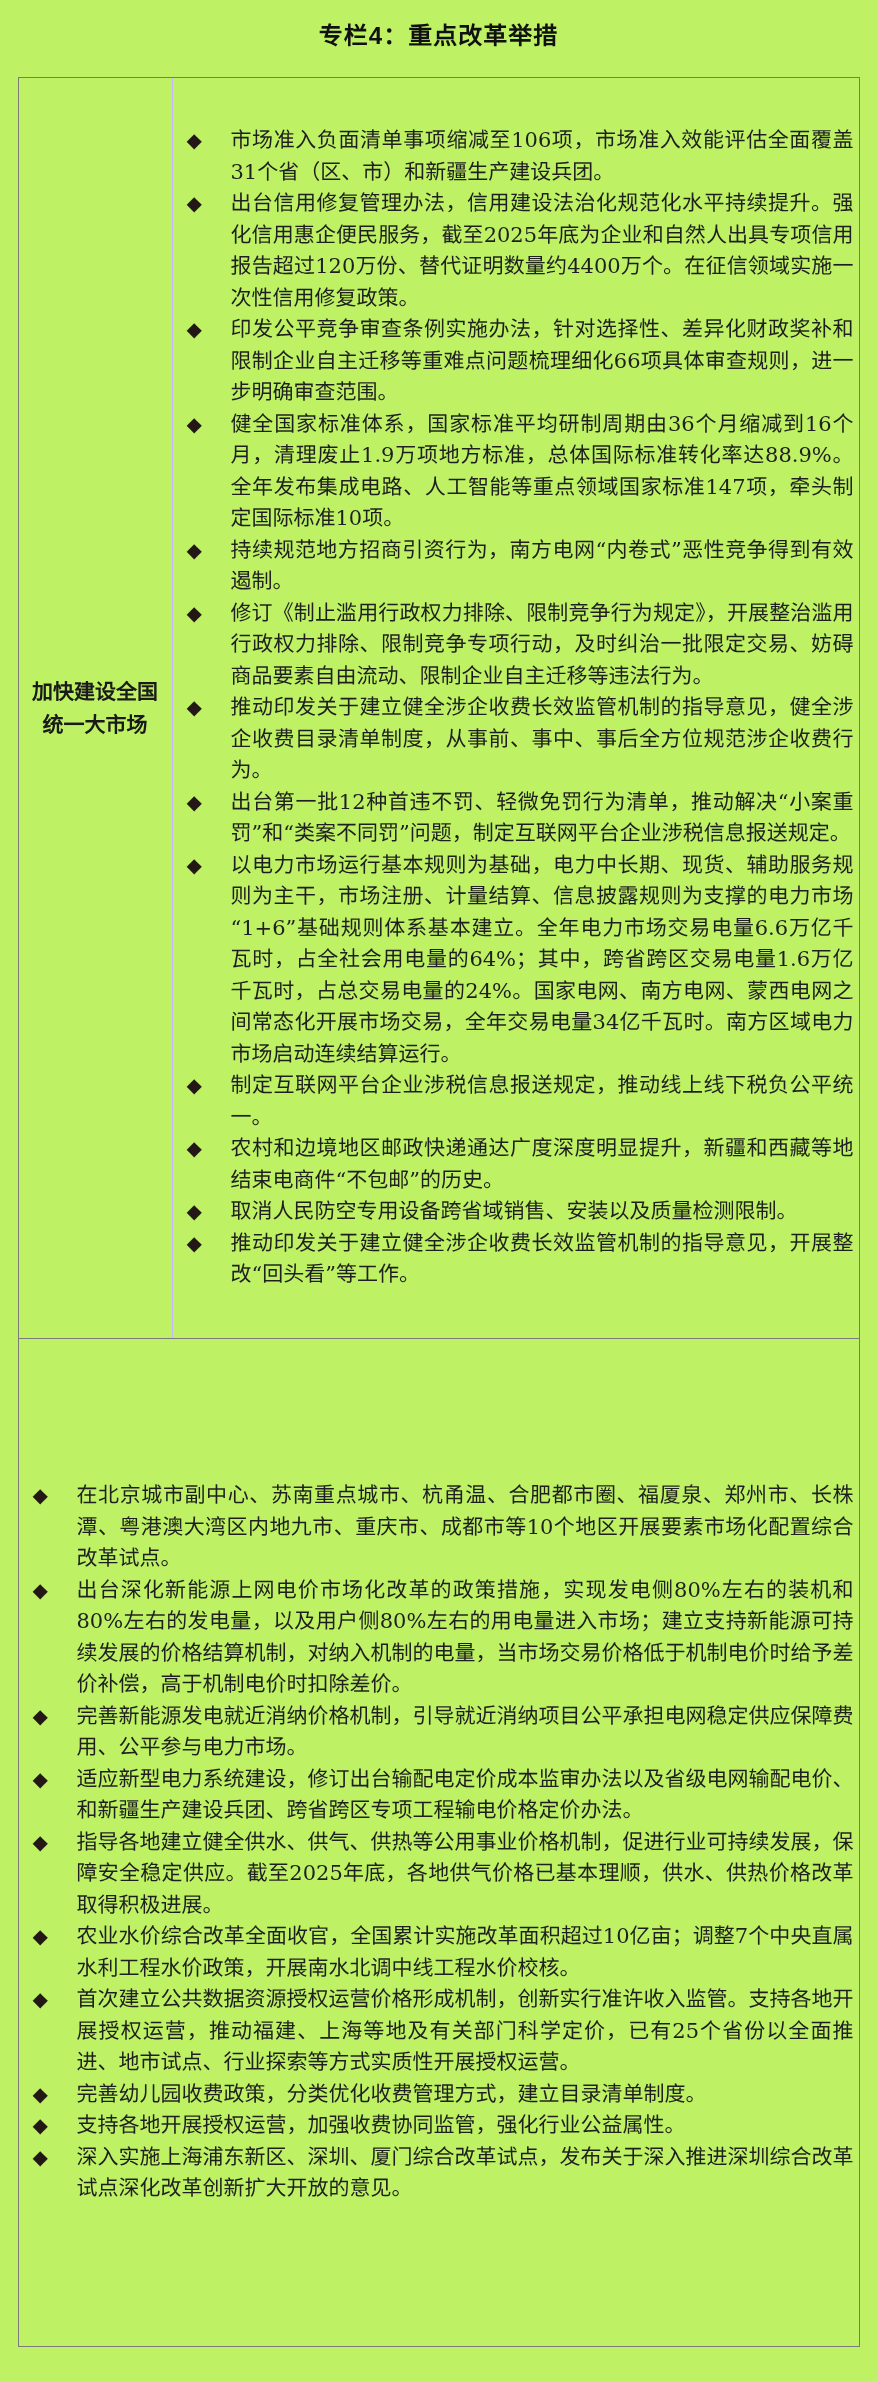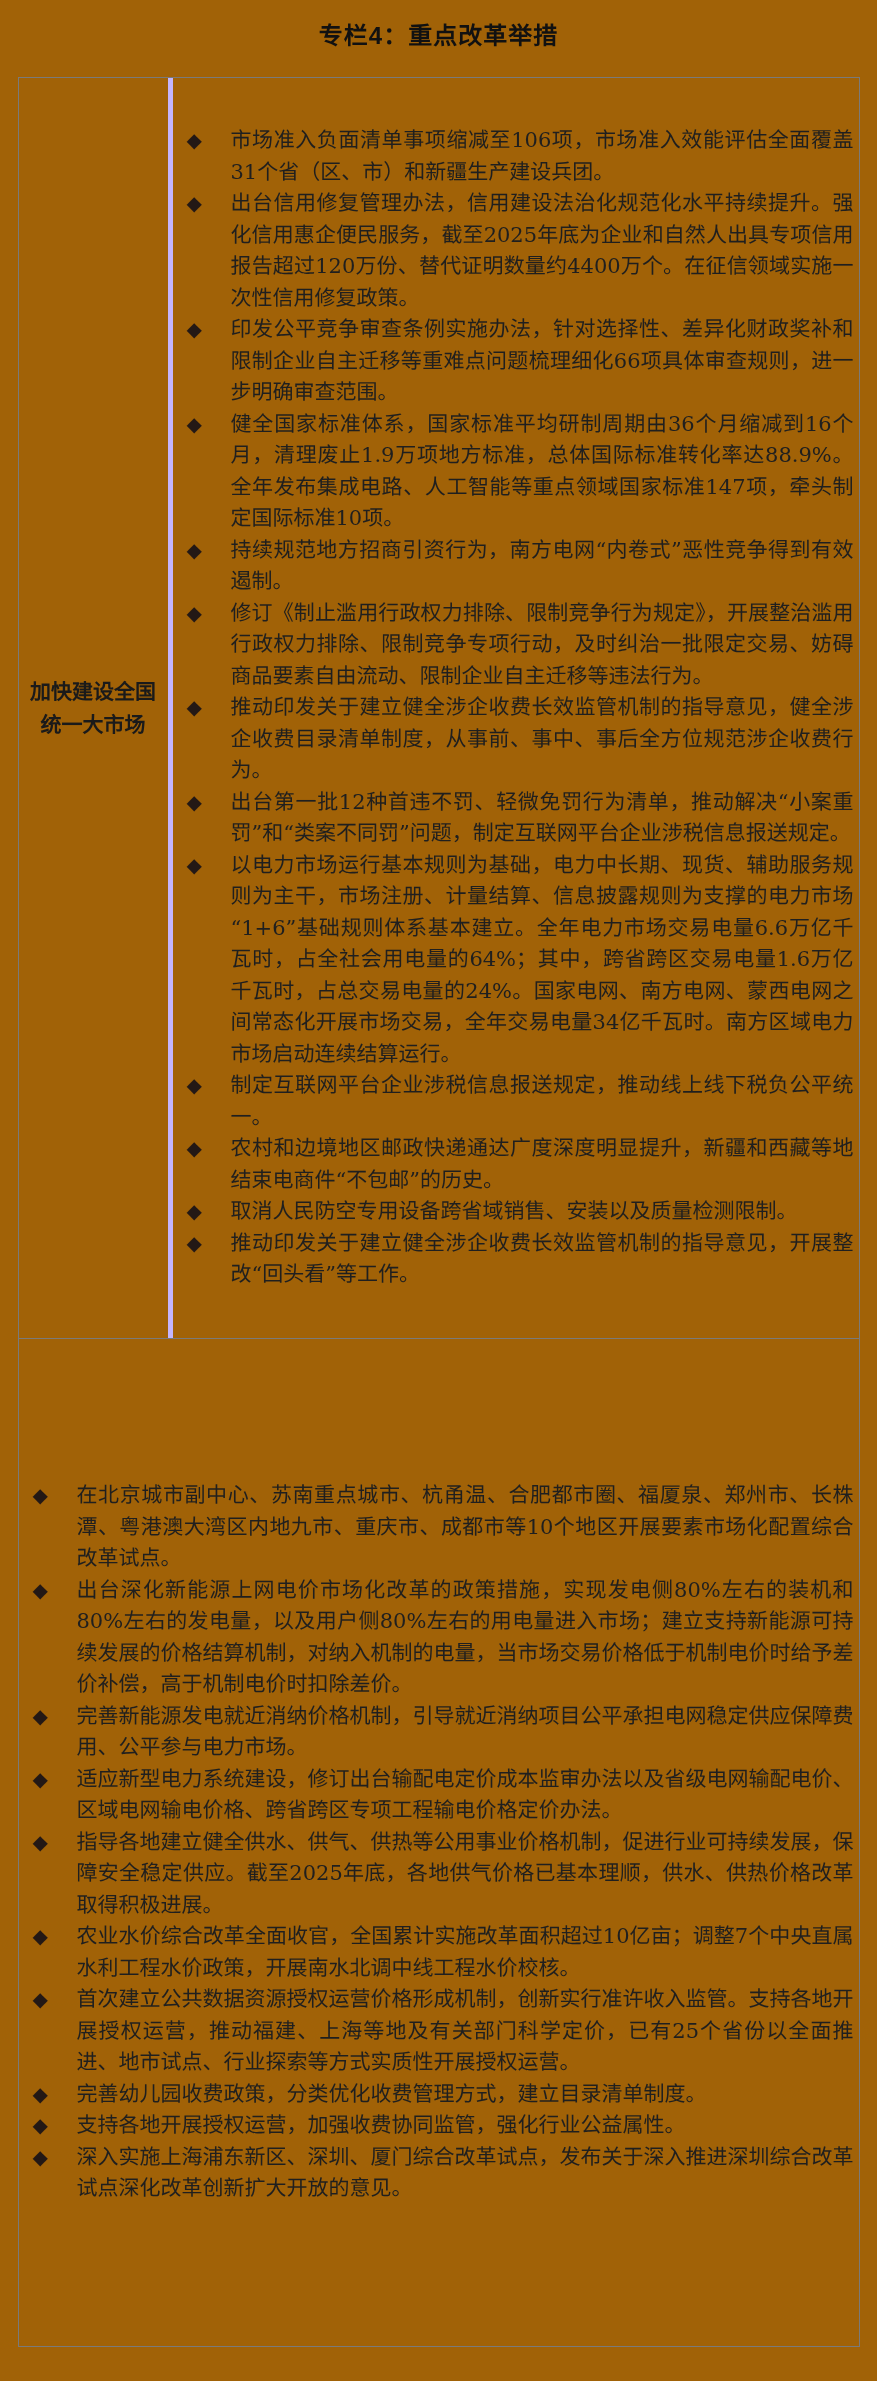--- a/index.html
+++ b/index.html
@@ -1,20 +1,20 @@
 <!DOCTYPE html>
 <html lang="zh-CN"><head>
 <meta charset="utf-8">
 <style>
   html, body { margin: 0; padding: 0; background: #ffffff; }
   .page {
     width: 877px;
     height: 2381px;
     margin: 0;
-    background: #a16207;
+    background: #bef264;
     box-sizing: border-box;
     padding-top: 22px;
     font-family: "DejaVu Serif", "Liberation Serif", serif;
     color: #1a1a1a;
     overflow: hidden;
   }
   .title {
     margin: 0;
     font-family: "Liberation Sans", "DejaVu Sans", sans-serif;
     font-weight: bold;
@@ -30,21 +30,21 @@
     border: 1px solid #7a7a7a;
     box-sizing: border-box;
   }
   .row { display: flex; box-sizing: border-box; }
   .row + .row { border-top: 1px solid #7a7a7a; }
   .row-0 { min-height: 1260px; }
   .row-1 { min-height: 1008px; }
   .label-cell {
     width: 154px;
     flex: 0 0 154px;
-    border-right: 5px solid #c4b5fd;
+    border-right: 1px solid #c4b5fd;
     display: flex;
     flex-direction: column;
     justify-content: center;
     align-items: center;
     font-family: "Liberation Sans", "DejaVu Sans", sans-serif;
     font-weight: bold;
     font-size: 21px;
     line-height: 33px;
     color: #1a1a1a;
     text-align: center;
@@ -163,21 +163,21 @@
             <li class="item">
               <span class="bullet">◆</span>
               <span class="item-text">出台深化新能源上网电价市场化改革的政策措施，实现发电侧80%左右的装机和80%左右的发电量，以及用户侧80%左右的用电量进入市场；建立支持新能源可持续发展的价格结算机制，对纳入机制的电量，当市场交易价格低于机制电价时给予差价补偿，高于机制电价时扣除差价。</span>
             </li>
             <li class="item">
               <span class="bullet">◆</span>
               <span class="item-text">完善新能源发电就近消纳价格机制，引导就近消纳项目公平承担电网稳定供应保障费用、公平参与电力市场。</span>
             </li>
             <li class="item">
               <span class="bullet">◆</span>
-              <span class="item-text">适应新型电力系统建设，修订出台输配电定价成本监审办法以及省级电网输配电价、区域电网输电价格、跨省跨区专项工程输电价格定价办法。</span>
+              <span class="item-text">适应新型电力系统建设，修订出台输配电定价成本监审办法以及省级电网输配电价、和新疆生产建设兵团、跨省跨区专项工程输电价格定价办法。</span>
             </li>
             <li class="item">
               <span class="bullet">◆</span>
               <span class="item-text">指导各地建立健全供水、供气、供热等公用事业价格机制，促进行业可持续发展，保障安全稳定供应。截至2025年底，各地供气价格已基本理顺，供水、供热价格改革取得积极进展。</span>
             </li>
             <li class="item">
               <span class="bullet">◆</span>
               <span class="item-text">农业水价综合改革全面收官，全国累计实施改革面积超过10亿亩；调整7个中央直属水利工程水价政策，开展南水北调中线工程水价校核。</span>
             </li>
             <li class="item">

